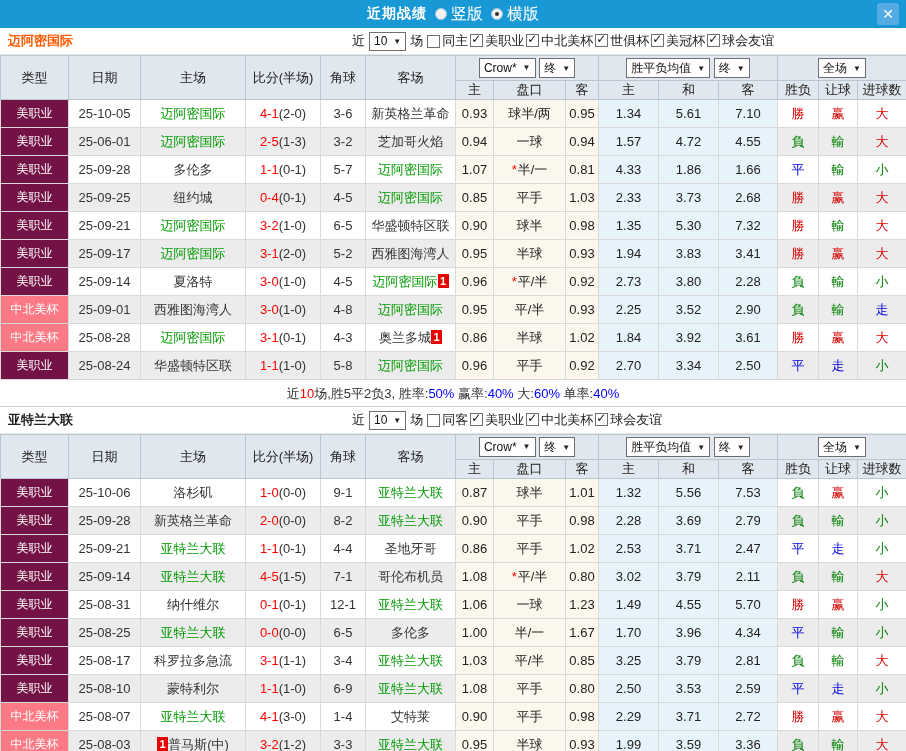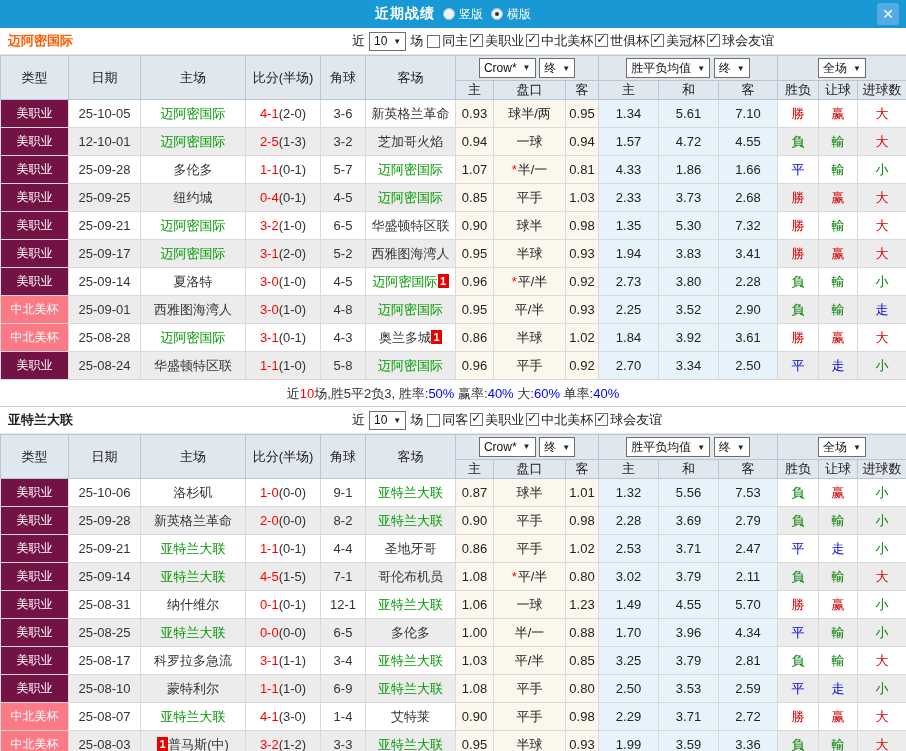--- a/index.html
+++ b/index.html
@@ -2,21 +2,21 @@
 <html><head>
 <meta charset="utf-8">
 <style>
   *{box-sizing:border-box;margin:0;padding:0}
   html,body{background:#fff}
   body{width:906px;font-family:"Liberation Sans","DejaVu Sans",sans-serif;-webkit-font-smoothing:antialiased}
   .app{width:906px;height:751px;overflow:hidden;background:#8b5cf6}
 
   .titlebar{height:28px;background:#1899d6;position:relative;display:flex;align-items:center;justify-content:center;gap:8px}
   .title{color:#fff;font-weight:bold;font-size:14px;letter-spacing:1px}
-  .radio-option{display:inline-flex;align-items:center;gap:4px;color:#fff;font-size:12px;cursor:pointer}
+  .radio-option{display:inline-flex;align-items:center;gap:4px;color:#fff;font-size:16px;cursor:pointer}
   .radio{width:12px;height:12px;border-radius:50%;background:#f2f2f2;border:1px solid #9ec9e2;display:inline-block;position:relative}
   .radio.checked::after{content:"";position:absolute;left:3px;top:3px;width:4px;height:4px;border-radius:50%;background:#333}
   .close-btn{position:absolute;right:7px;top:3px;width:22px;height:22px;background:#54abe4;border-radius:3px;color:#fff;font-weight:bold;display:flex;align-items:center;justify-content:center;font-size:14px;cursor:pointer}
 
   .filter-row{height:27px;position:relative;background:#fff;border-bottom:1px solid #e6e6e6}
   .team-name{position:absolute;left:8px;top:0;line-height:26px;font-weight:bold;font-size:13px}
   .filter-controls{position:absolute;left:352px;top:0;height:26px;display:flex;align-items:center;font-size:13px;color:#222;white-space:nowrap}
   .filter-controls .gap{display:inline-block;width:4px}
   .cb-label{display:inline-flex;align-items:center;margin-right:2px;cursor:pointer;font-size:13px;color:#222}
   .cb{width:13px;height:13px;border:1px solid #6f6f6f;background:#fff;display:inline-block;position:relative;margin-right:2px}
@@ -170,21 +170,21 @@
             <td class="cream">0.95</td>
             <td class="ltblue">1.34</td>
             <td class="ltblue">5.61</td>
             <td class="ltblue">7.10</td>
             <td class="plain" style="color: rgb(214, 0, 0);">勝</td>
             <td class="plain" style="color: rgb(214, 0, 0);">赢</td>
             <td class="plain" style="color: rgb(214, 0, 0);">大</td>
           </tr>
           <tr class="even">
             <td class="league" style="background: rgb(114, 18, 69);">美职业</td>
-            <td class="plain">12-10-01</td>
+            <td class="plain">25-06-01</td>
             <td class="plain"><span class="team-link tg">迈阿密国际</span></td>
             <td class="plain"><span class="ft">2-5</span><span class="half">(1-3)</span></td>
             <td class="plain">3-2</td>
             <td class="plain"><span class="team-link">芝加哥火焰</span></td>
             <td class="cream">0.94</td>
             <td class="cream">一球</td>
             <td class="cream">0.94</td>
             <td class="ltblue">1.57</td>
             <td class="ltblue">4.72</td>
             <td class="ltblue">4.55</td>
@@ -507,21 +507,21 @@
           </tr>
           <tr class="even">
             <td class="league" style="background: rgb(114, 18, 69);">美职业</td>
             <td class="plain">25-08-25</td>
             <td class="plain"><span class="team-link tg">亚特兰大联</span></td>
             <td class="plain"><span class="ft">0-0</span><span class="half">(0-0)</span></td>
             <td class="plain">6-5</td>
             <td class="plain"><span class="team-link">多伦多</span></td>
             <td class="cream">1.00</td>
             <td class="cream">半/一</td>
-            <td class="cream">0.88</td>
+            <td class="cream">1.67</td>
             <td class="ltblue">1.70</td>
             <td class="ltblue">3.96</td>
             <td class="ltblue">4.34</td>
             <td class="plain" style="color: rgb(0, 0, 221);">平</td>
             <td class="plain" style="color: rgb(0, 128, 0);">輸</td>
             <td class="plain" style="color: rgb(0, 128, 0);">小</td>
           </tr>
           <tr class="odd">
             <td class="league" style="background: rgb(114, 18, 69);">美职业</td>
             <td class="plain">25-08-17</td>

